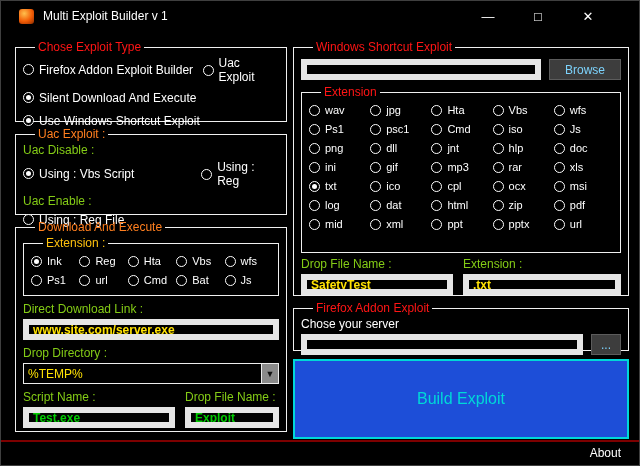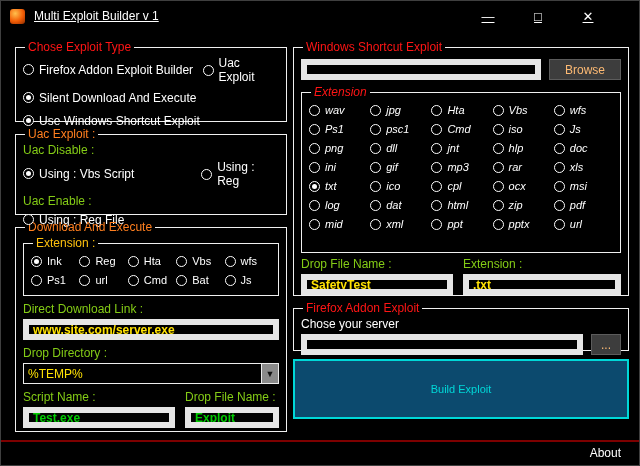--- a/index.html
+++ b/index.html
@@ -3,40 +3,40 @@
 <meta charset="utf-8">
 <style>
   * { margin:0; padding:0; box-sizing:border-box; }
   html,body { background:#6b6b6b; }
   body { font-family:"Liberation Sans", sans-serif; }
 
   .window{ width:640px; height:466px; position:relative; background:#000;
            border:1px solid #3f3f3f; overflow:hidden; }
 
   
-  .titlebar{ height:30px; display:flex; align-items:center; padding-left:9px;
-             color:#fff; font-size:12px;text-decoration:underline; }
+  .titlebar{ height:30px; display:flex; align-items:center; padding-left:18px;
+             color:#fff; font-size:12px; }
   .app-icon{ width:15px; height:15px; margin-right:9px; border-radius:3px; flex:none;
              background:radial-gradient(circle at 35% 30%, #ffc04d 0%, #f25c05 55%, #8a2b00 100%); }
   .win-btns{ margin-left:auto; display:flex; height:100%; padding-right:26px; }
   .win-btn{ width:50px; height:100%; display:flex; align-items:center; justify-content:center;
             color:#fff; font-size:13px; cursor:default; }
 
   
   .col-left{ position:absolute; left:14px;  top:34px; width:272px; }
   .col-right{ position:absolute; left:292px; top:34px; width:336px; }
 
   
   fieldset.group{ border:1px solid #f0f0f0; background:#000; padding:2px 7px 6px; margin-top:5px; }
-  fieldset.group legend{ font-size:12px; padding:0 3px; margin-left:2px; }
+  fieldset.group legend{ font-size:12px; padding:0 3px; margin-left:12px; }
   .t-red{ color:#ff1515; } .t-orange{ color:#ff7f1f; } .t-yellow{ color:#ffc20e; }
 
   .g-type{ height:82px; } .g-uac{ height:88px; } .g-dl{ height:212px; }
   .g-short{ height:256px; } .g-ff{ height:50px; }
-  .ext-left{ height:60px; } .ext-right{ height:168px; margin-top:2px;font-style:italic; }
+  .ext-left{ height:60px; } .ext-right{ height:168px; margin-top:2px; }
 
   .lbl{ font-size:12px; color:#84cc16; margin:6px 0 3px; }
 
   
   .radio{ display:inline-flex; align-items:center; gap:5px; color:#fff; font-size:12px; cursor:default; }
   .rdot{ width:11px; height:11px; border:1px solid #fff; border-radius:50%;
          position:relative; flex:none; background:#000; }
   .radio.selected .rdot::after{ content:""; position:absolute; inset:2px; border-radius:50%; background:#fff; }
   .grid5 .radio .rlbl{ font-size:11px; }
 
@@ -50,31 +50,31 @@
           color:#ffe204; font-size:12px; font-weight:bold; padding:0 4px;
           font-family:"Liberation Sans", sans-serif; outline:none; }
   .txtin.green{ color:#00cc00; }
 
   .combo{ display:flex; height:21px; border:1px solid #ececec; background:#000; }
   .combo-text{ flex:1; display:flex; align-items:center; padding:0 4px;
                color:#ffe204; font-size:12px; font-weight:normal; }
   .combo-btn{ width:17px; background:#8a8a8a; color:#141414; display:flex; align-items:center;
               justify-content:center; font-size:9px; border-left:1px solid #ececec; cursor:default; }
 
-  .btn{ background:#3d3d3d; border:1px solid #5c5c5c; color:#fdba74; font-size:12px;
+  .btn{ background:#3d3d3d; border:1px solid #5c5c5c; color:#7dd3fc; font-size:12px;
         display:flex; align-items:center; justify-content:center; cursor:default; flex:none;text-align:center; }
   .browse-btn{ width:72px; height:21px; margin-left:8px; }
   .dots-btn{ width:30px; height:21px; margin-left:8px; }
 
   .two-col{ display:flex; }
   .two-col .c1{ width:152px; margin-right:10px; } .two-col .c2{ flex:1; }
   .lblrow{ display:flex; } .lblrow .l1{ width:162px; }
 
-  .build-btn{ margin-top:8px; height:60px; border:2px solid #00d8d8; background:#0c4a6e;
-              color:#00d8d8; font-size:11px; display:flex; align-items:center;
+  .build-btn{ margin-top:8px; height:80px; border:2px solid #00d8d8; background:#1d4ed8;
+              color:#00d8d8; font-size:16px; display:flex; align-items:center;
               justify-content:center; cursor:default; }
 
   
   .footer-line{ position:absolute; left:0; right:0; bottom:23px; height:2px; background:#7d0000; }
   .about{ position:absolute; right:18px; bottom:5px; color:#fff; font-size:12px; cursor:default; }
 </style>
 </head>
 <body>
 
 <div class="window">

